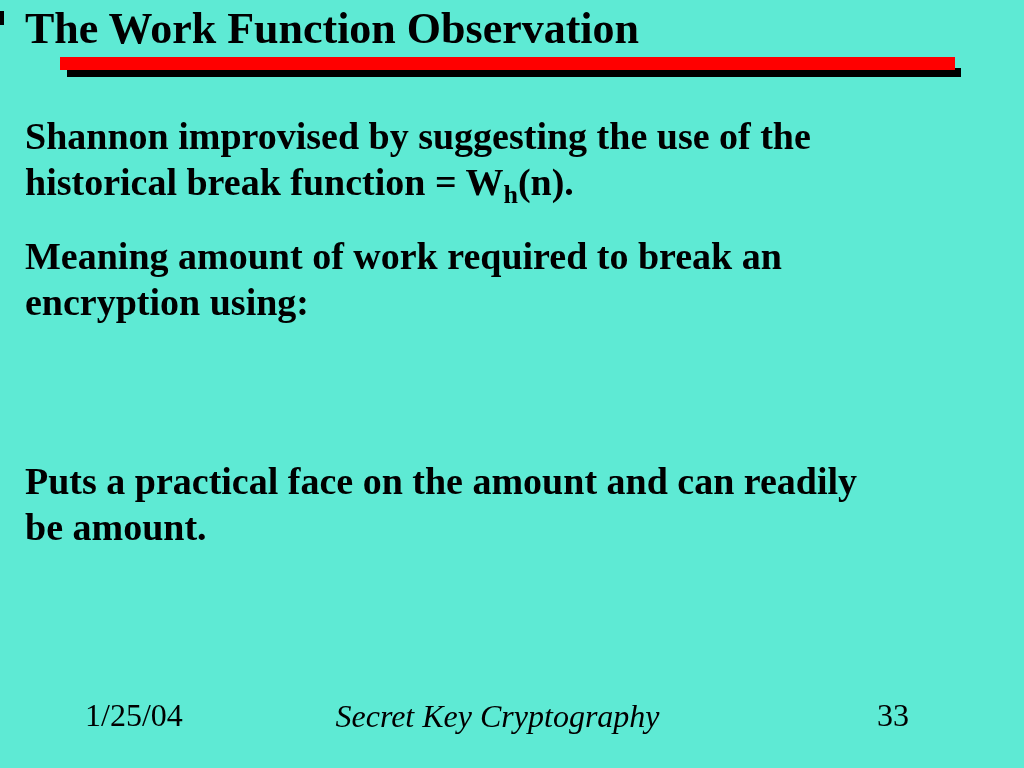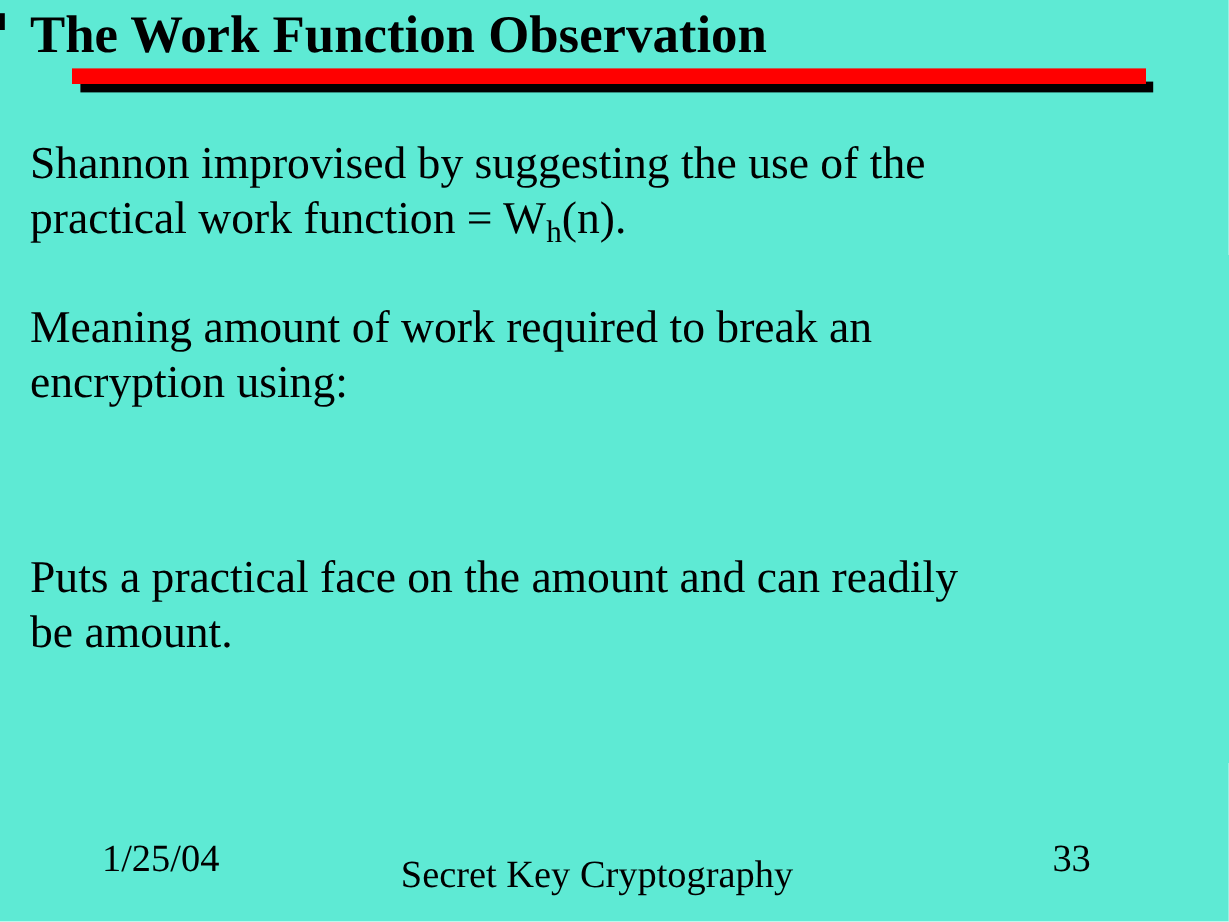--- a/index.html
+++ b/index.html
@@ -41,26 +41,26 @@
     top: 57px;
     width: 895px;
     height: 13px;
     background: #ff0000;
   }
   .body-text {
     position: absolute;
     left: 25px;
     margin: 0;
     font-size: 38px;
-    font-weight: normal;
+    font-weight: bold;
     line-height: 46px;
     white-space: nowrap;
   }
   .para-1 { top: 113px; }
-  .para-2 { top: 233px; margin-top: 17px; }
+  .para-2 { top: 233px; }
   .quote-line {
     position: absolute;
     left: 118px;
     top: 355px;
     margin: 0;
     font-size: 38px;
     font-weight: bold;
     line-height: 46px;
     white-space: nowrap;
   }
@@ -81,21 +81,22 @@
   .footer-date {
     position: absolute;
     left: 85px;
     top: 0;
   }
   .footer-center {
     position: absolute;
     left: 0;
     width: 100%;
     text-align: center;
-    top: 13px;
+    top: 1px;
+    font-style: italic;
   }
   .footer-page {
     position: absolute;
     right: 86px;
     top: 0;
     font-family: Liberation Serif, serif;
   }
   .edge-artifact {
     position: absolute;
     left: 0;
@@ -112,21 +113,21 @@
 
   <div class="edge-artifact"></div>
 
   <h1 class="slide-title">The Work Function Observation</h1>
 
   <div class="underline-shadow" style="background: rgb(0, 0, 0);"></div>
   <div class="underline-bar" style="background: rgb(255, 0, 0);"></div>
 
   <p class="body-text para-1">
     <span class="line">Shannon improvised by suggesting the use of the</span><br>
-    <span>practical work function = W</span><span class="subscript">h</span><span>(n).</span>
+    <span>historical break function = W</span><span class="subscript">h</span><span>(n).</span>
   </p>
 
   <p class="body-text para-2">
     <span class="line">Meaning amount of work required to break an</span><br>
     <span class="line">encryption using:</span>
   </p>
 
   <p class="quote-line"></p>
 
   <p class="body-text para-3">

